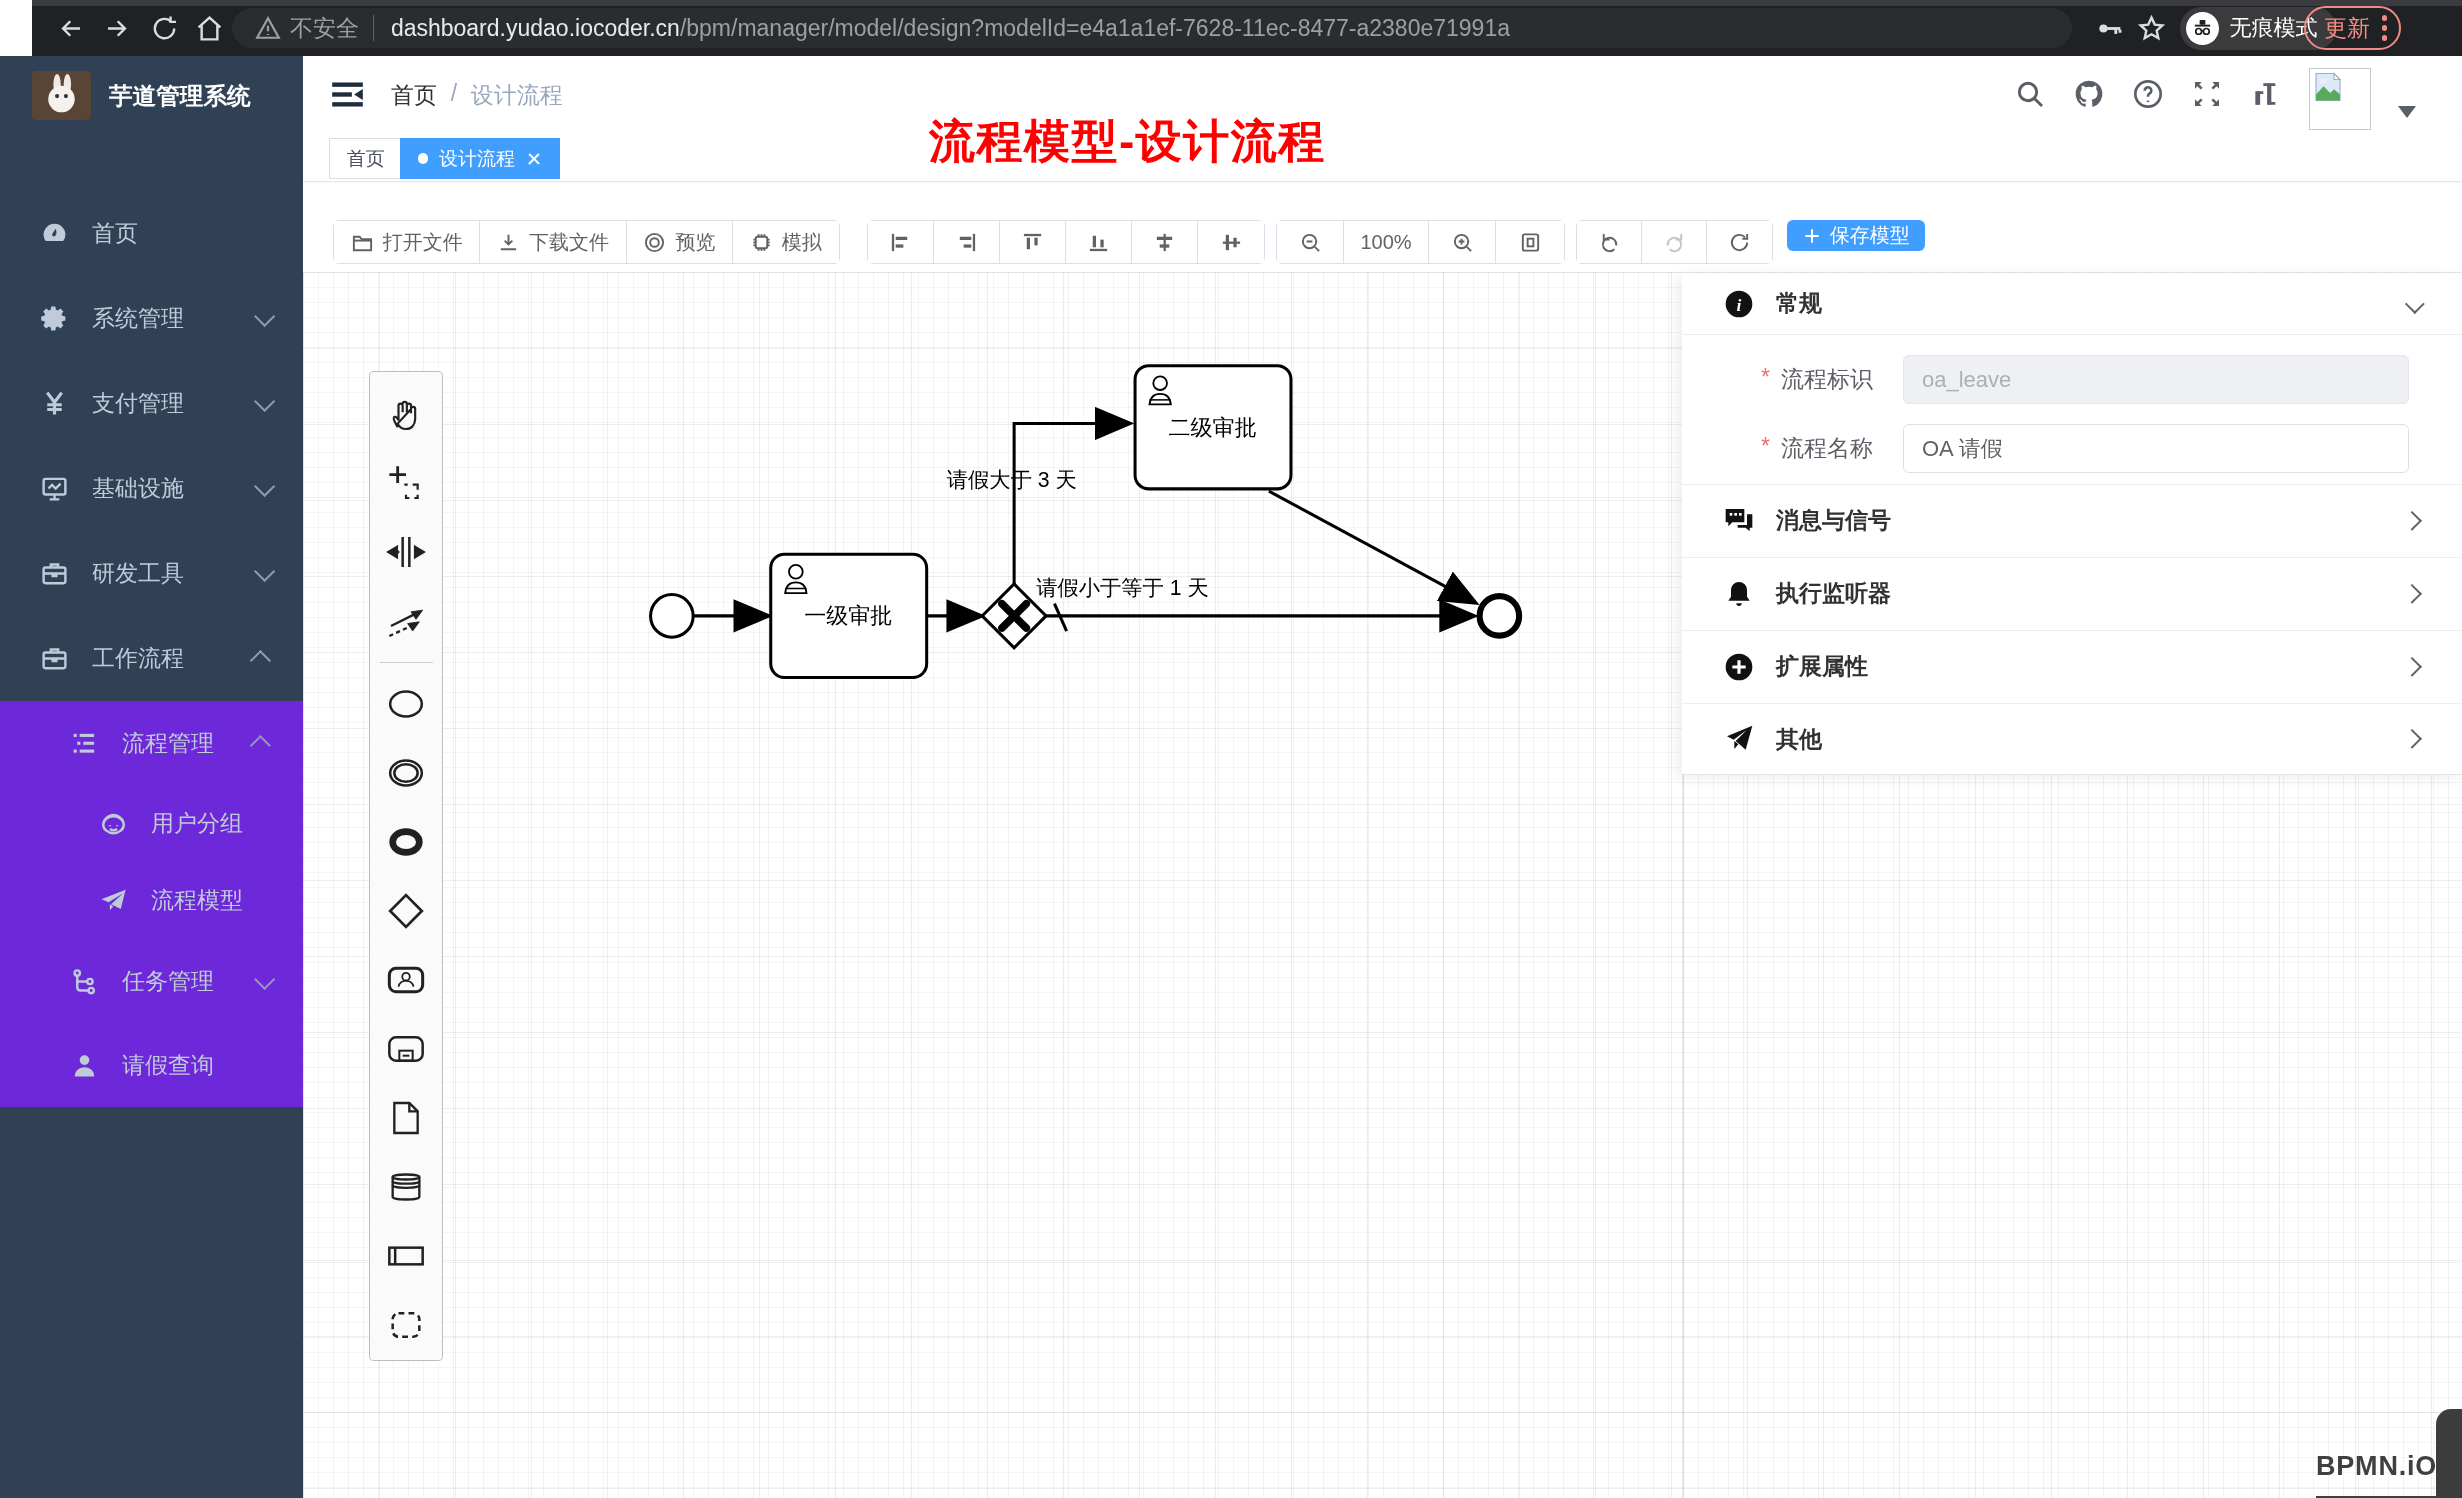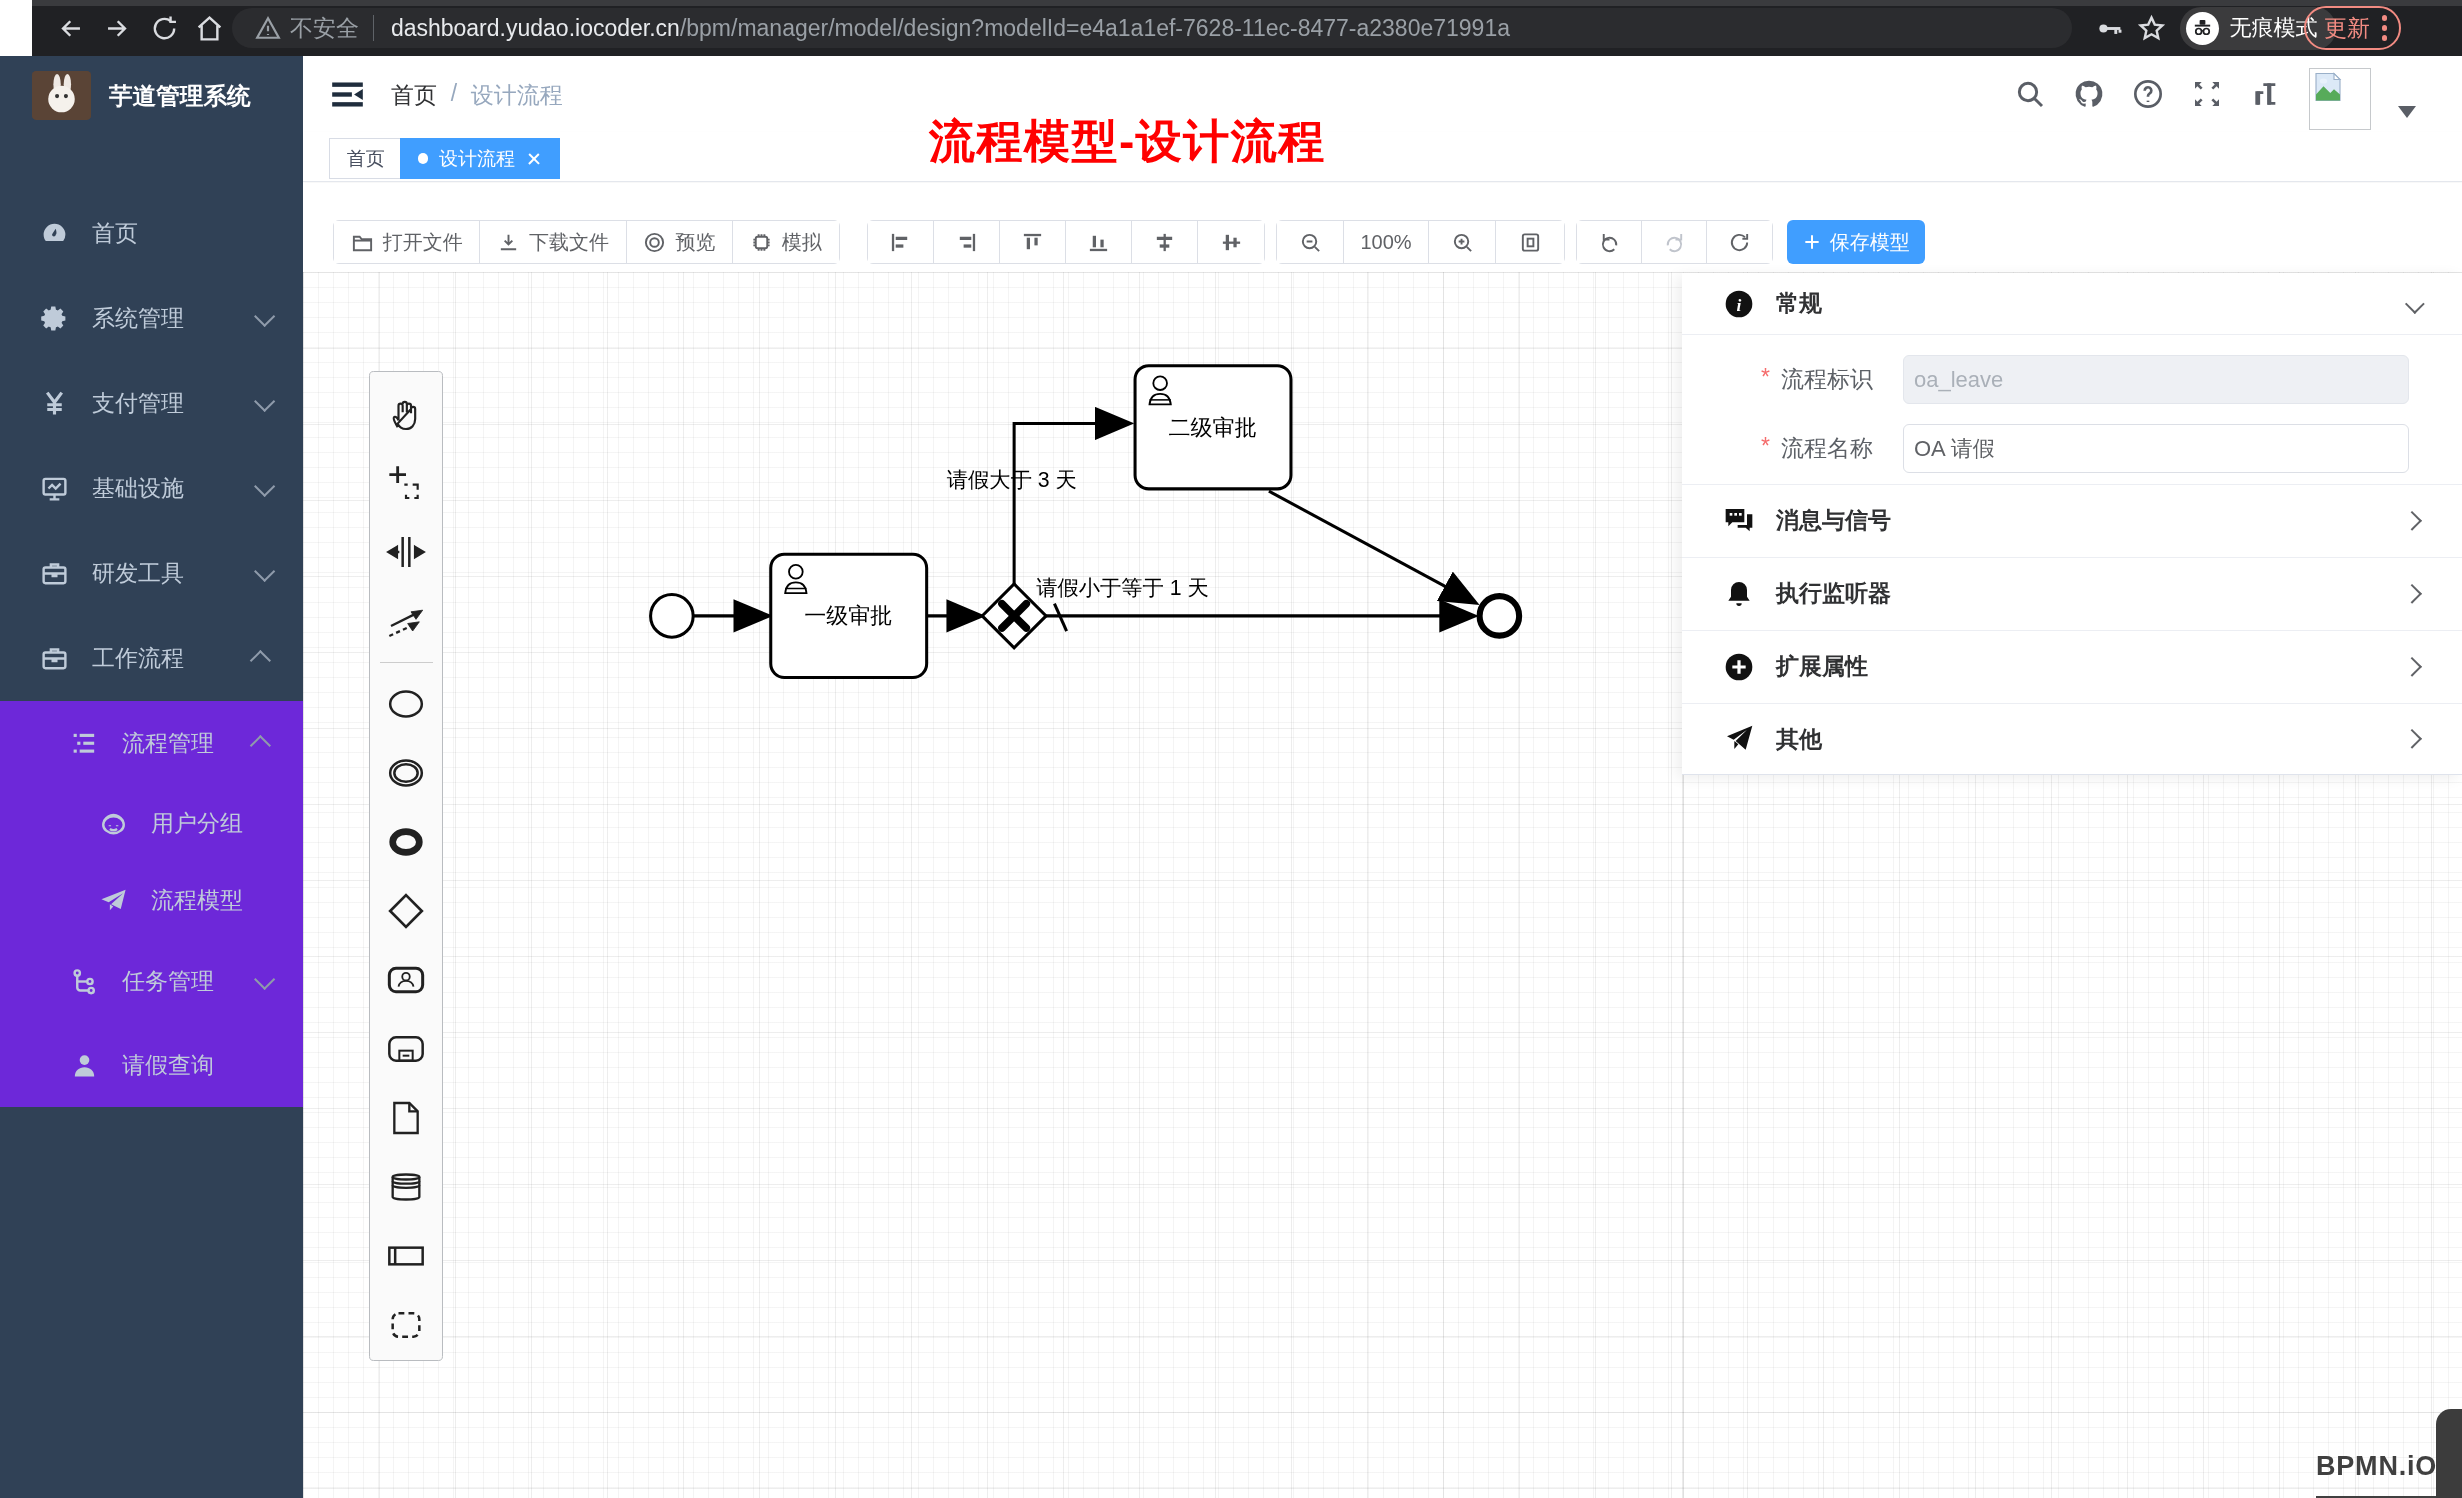--- a/index.html
+++ b/index.html
@@ -73,21 +73,21 @@
       linear-gradient(90deg, rgba(60,60,60,0.09) 0.8px, transparent 0.8px);
     background-size:15px 15px,15px 15px,76px 76px,76px 76px; }
 
   
   .toolbar { position:absolute; left:0; top:37px; width:2160px; height:44px; z-index:6; }
   .tgroup { position:absolute; top:0; display:flex; border:1.5px solid #dcdfe6; border-radius:6px; background:#fff; height:44px; }
   .tbtn { display:flex; align-items:center; justify-content:center; gap:9px; font-size:20px; color:#606266; border-right:1.5px solid #dcdfe6; padding:0 16.7px; background:#fff; }
   .tbtn:last-child { border-right:none; }
   .tbtn svg { width:23px; height:23px; }
   .tbtn.dis { color:#c0c4cc; }
-  .savebtn { position:absolute; left:1484px; top:0; width:138px; height:44px; background:#409eff; border-radius:6px; color:#fff; font-size:20px; display:flex; align-items:center; justify-content:center; gap:7.6px; }
+  .savebtn { position:absolute; left:1484px; top:0; width:138px; height:31px; background:#409eff; border-radius:6px; color:#fff; font-size:20px; display:flex; align-items:center; justify-content:center; gap:7.6px; }
   .savebtn svg { width:20px; height:20px; }
 
   
   .palette { position:absolute; left:66px; top:188px; width:74px; height:990px; background:#fafafa; border:1.5px solid #b9bcc0; border-radius:4.6px; z-index:5; display:flex; flex-direction:column; align-items:center; padding-top:7.6px; }
   .pitem { width:71px; height:70px; display:flex; align-items:center; justify-content:center; color:#212121; }
   .pitem svg { width:40px; height:40px; }
   .psep { width:53px; height:0; border-top:1.5px solid #ccc; margin:6px 0; }
 
   
   .bpmn { position:absolute; left:0; top:89px; width:2160px; height:1227px; z-index:2; }
@@ -96,21 +96,21 @@
   .panel { position:absolute; left:1379px; top:90px; width:780px; height:502px; background:#fff; z-index:7; box-shadow:-4.6px 3px 13.7px rgba(0,0,0,0.07); border-bottom:1.5px solid #dfe3ec; font-size:23px; color:#303133; }
   .prow { position:absolute; left:0; width:780px; display:flex; align-items:center; }
   .prow .sicon { position:absolute; left:41px; width:32px; height:32px; color:#111; }
   .prow .slabel { position:absolute; left:94px; font-weight:bold; }
   .prow .chevr { position:absolute; right:43px; width:13.7px; height:13.7px; border-right:2.3px solid #606266; border-bottom:2.3px solid #606266; transform:rotate(-45deg); }
   .prow .chevd { position:absolute; right:40px; width:13.7px; height:13.7px; border-right:2.3px solid #606266; border-bottom:2.3px solid #606266; transform:rotate(45deg); }
   .pdiv { position:absolute; left:0; width:780px; height:0; border-top:1.5px solid #eceef3; }
   .field { position:absolute; left:0; width:780px; height:49px; }
   .field .req { position:absolute; color:#f56c6c; font-size:23px; top:9px; }
   .field .flabel { position:absolute; top:9px; color:#5c6066; }
-  .field input { position:absolute; left:221px; top:0; width:506px; height:49px; border:1.5px solid #dcdfe6; border-radius:6px; font-size:22px; padding:0 10px; color:#606266; background:#fff; font-family:inherit; }
+  .field input { position:absolute; left:221px; top:0; width:506px; height:49px; border:1.5px solid #dcdfe6; border-radius:6px; font-size:22px; padding:0 18px; color:#606266; background:#fff; font-family:inherit; }
   .field input.disabled { background:#eef0f4; color:#aab0b8; border-color:#e3e6ec; }
 
   .bpmn-logo { position:absolute; left:2013px; top:1268px; z-index:3; font-size:27px; font-weight:bold; color:#404040; border-bottom:4.6px solid #404040; padding-bottom:14px; letter-spacing:0.8px; }
   .corner { position:absolute; right:0; top:1226px; width:27px; height:90px; background:#3c3c3c; border-radius:15px 0 0 0; z-index:8; }
   .panel-edge { position:absolute; left:1379px; top:592px; width:1.5px; height:724px; background:rgba(0,0,0,0.08); z-index:3; }
 </style>
 </head>
 <body>
 
 <div class="screen">

